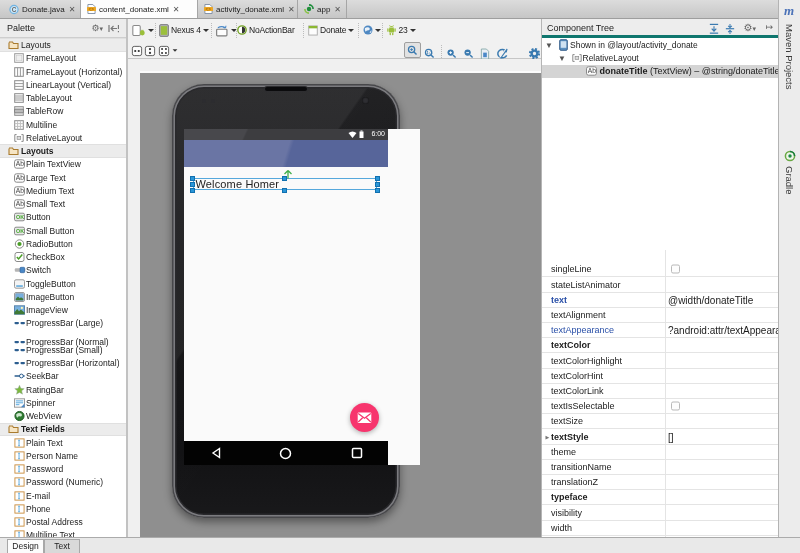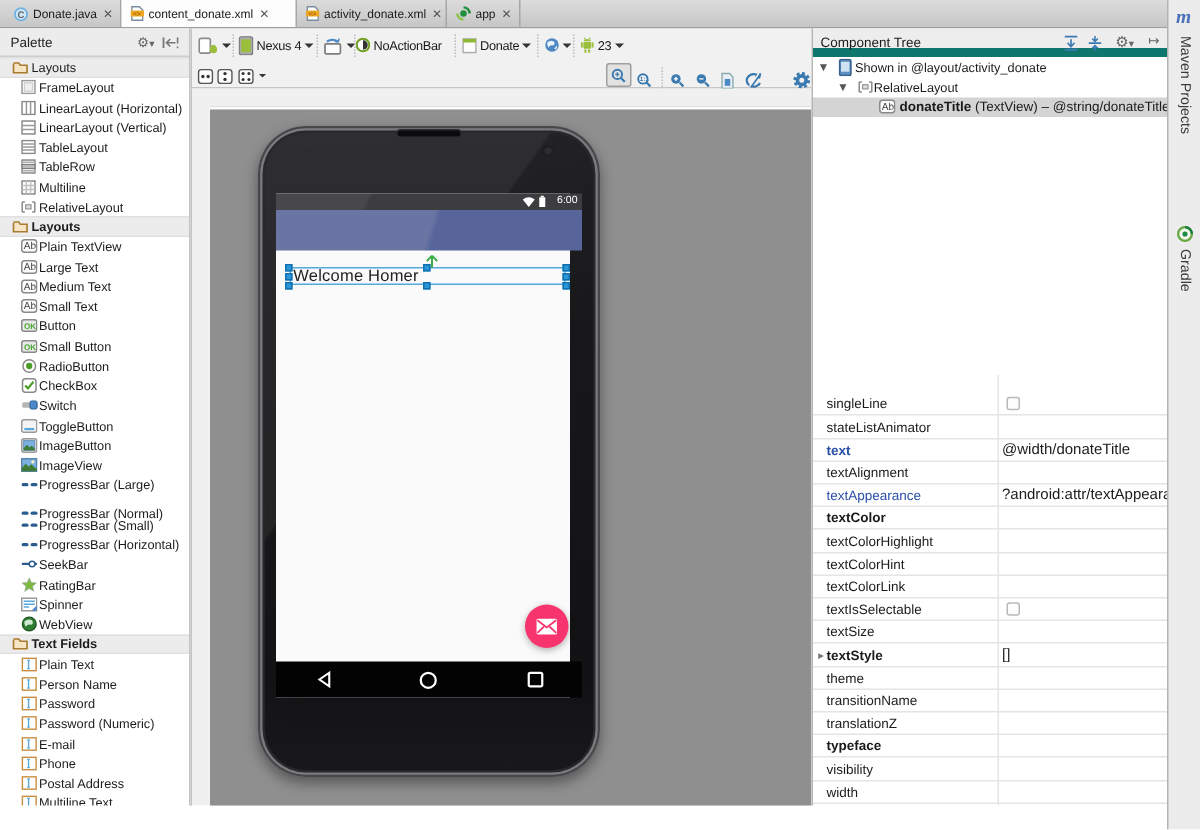--- a/index.html
+++ b/index.html
@@ -28,37 +28,37 @@
 .tsep { position:absolute; top:4px; height:15px; width:0; border-left:1px dotted #bcbcbc; }
 .caret { width:0; height:0; border-left:3px solid transparent; border-right:3px solid transparent; border-top:3.5px solid #333; display:inline-block; margin-left:2px; }
 .tbtxt { font-size:8.5px; color:#1a1a1a; margin-left:2px; letter-spacing:-0.2px; }
 
 
 #canvas { left:127px; top:59px; width:414px; height:478px; background:#f0f0f0; border-left:1px solid #c2c2c2; }
 #surface { position:absolute; left:12px; top:12px; right:0; bottom:0; background:#8f8f8f; border-top:2px solid #fbfbfb; }
 
 
 #phone { position:absolute; left:32px; top:11px; width:228px; height:434px; border-radius:32px; background:linear-gradient(125deg, rgba(255,255,255,.065) 37%, rgba(255,255,255,.01) 37.5%, rgba(255,255,255,0) 60%), linear-gradient(180deg,#202022,#18181a 30%,#121214 85%,#19191b); box-shadow: inset 0 0 0 1.5px #47474a, inset 0 0 0 3px #7b7b7f, inset 0 0 0 4.5px #29292c, 0 4px 9px rgba(0,0,0,.4); }
-#screen { position:absolute; left:12px; top:44.5px; width:196px; height:336.5px; background:#fafafa; }
+#screen { position:absolute; left:12px; top:44.5px; width:236px; height:336.5px; background:#fafafa; }
 #sbar { position:absolute; left:0; top:0; width:204px; height:11px; background:linear-gradient(115deg,#48484c 30%,#3d3d40 31%); }
 #abar { position:absolute; left:0; top:11px; width:204px; height:27.5px; background:linear-gradient(107deg,#6a75a4 50%,#57659a 52%); }
 #navbar { position:absolute; left:0; bottom:0; width:204px; height:24px; background:#030303; }
 #sbar .clock { position:absolute; right:3px; top:1.5px; font-size:7px; color:#fff; }
 
 
 .selrect { position:absolute; left:8.5px; top:49px; width:184.5px; height:12.5px; border:1px solid #55a8dc; }
 .hdl { position:absolute; width:5px; height:5px; background:#2a96d8; border:1px solid #1070b0; }
 #weltext { position:absolute; left:11.5px; top:49.5px; font-size:11px; letter-spacing:0.15px; color:#222; white-space:nowrap; }
 
 
 #fab { position:absolute; left:166px; top:274.5px; width:29px; height:29px; border-radius:50%; background:#f7346d; box-shadow:0 1.5px 5px rgba(0,0,0,.3); }
 
 
 #rpanel { left:541px; top:19px; width:237px; height:518px; background:#fff; border-left:1px solid #b5b5b5; font-size:8.5px; }
-#cthead { position:absolute; left:0; top:0; width:236px; height:19px; background:#ededed; border-bottom:6px solid #0f766e; }
+#cthead { position:absolute; left:0; top:0; width:236px; height:19px; background:#ededed; border-bottom:3px solid #0f766e; }
 #cthead .ttl { position:absolute; left:5px; top:4px; font-size:9px; }
 .trow { position:absolute; left:0; width:236px; height:13.3px; font-size:8.5px; white-space:nowrap; overflow:hidden; }
 .trow .tw { position:absolute; top:50%; transform:translateY(-50%); }
 #prophead { position:absolute; left:0; top:230px; width:236px; height:17px; background:#ededed; border-top:1px solid #c0c0c0; border-bottom:1px solid #dadada; }
 #prophead .ttl { position:absolute; left:5px; top:4px; font-size:9px; }
 .xrow { position:absolute; left:0; width:236px; height:15.2px; border-bottom:1px solid #e4e4e4; font-size:9px; }
 .xrow .xlab { position:absolute; left:9px; top:50%; transform:translateY(-50%); white-space:nowrap; }
 .xrow .xval { position:absolute; left:126px; top:50%; transform:translateY(-50%); white-space:nowrap; font-size:10px; }
 .xrow .parr { position:absolute; left:2px; top:50%; transform:translateY(-50%) scale(.55); color:#777; }
 .pchk { position:absolute; left:129px; top:50%; transform:translateY(-50%); width:9px; height:9px; background:#fdfdfd; border:1px solid #b9b9b9; border-radius:2px; }
@@ -126,21 +126,21 @@
             <rect x="2.2" y="2.2" width="5.6" height="5.6" fill="#eee" stroke="#c8c8c8" stroke-width=".7"></rect>
           </svg></span>
         <span class="plab" style="left:26px">FrameLayout</span>
       </div>
 <div class="prow" style="top:45.9px">
         <span class="pic" style="left:14px"><svg width="10" height="10" viewBox="0 0 10 10">
             <rect x="0.7" y="0.7" width="8.6" height="8.6" fill="#fff" stroke="#8a8a8a"></rect>
             <line x1="3.6" y1="0.7" x2="3.6" y2="9.3" stroke="#9a9a9a"></line>
             <line x1="6.4" y1="0.7" x2="6.4" y2="9.3" stroke="#9a9a9a"></line>
           </svg></span>
-        <span class="plab" style="left:26px">LinearLayout (Horizontal)</span>
+        <span class="plab" style="left:26px">FrameLayout (Horizontal)</span>
       </div>
 <div class="prow" style="top:59.1px">
         <span class="pic" style="left:14px"><svg width="10" height="10" viewBox="0 0 10 10">
             <rect x="0.7" y="0.7" width="8.6" height="8.6" fill="#fff" stroke="#8a8a8a"></rect>
             <line x1="0.7" y1="3.6" x2="9.3" y2="3.6" stroke="#9a9a9a"></line>
             <line x1="0.7" y1="6.4" x2="9.3" y2="6.4" stroke="#9a9a9a"></line>
           </svg></span>
         <span class="plab" style="left:26px">LinearLayout (Vertical)</span>
       </div>
 <div class="prow" style="top:72.4px">
@@ -727,13 +727,17 @@
   <span style="position:absolute;left:5px;top:3px;color:#4b72b8;font-family:'Liberation Serif',serif;font-style:italic;font-weight:bold;font-size:13px">m</span>
   <span class="vtext" style="top:24px">Maven Projects</span>
   <svg style="position:absolute;left:5px;top:150px" width="12" height="12" viewBox="0 0 12 12">
         <circle cx="6" cy="6" r="4.6" fill="#eef5ea" stroke="#69a843" stroke-width="1.5"></circle>
         <path d="M6 1.4 A4.6 4.6 0 0 1 10.6 6" stroke="#177d3d" stroke-width="1.5" fill="none"></path>
         <circle cx="6" cy="6" r="1.7" fill="#1d8a44"></circle>
       </svg>
   <span class="vtext" style="top:166px">Gradle</span>
 </div>
 
+<div class="abs" id="bottombar">
+  <div class="btab" style="left:7px;width:37px;background:#fcfcfc;border:1px solid #a8a8a8;border-bottom:none;">Design</div>
+  <div class="btab" style="left:44px;width:36px;background:#d9d9d9;border:1px solid #a8a8a8;border-bottom:none;">Text</div>
+</div>
 
 </div>
 </body></html>

